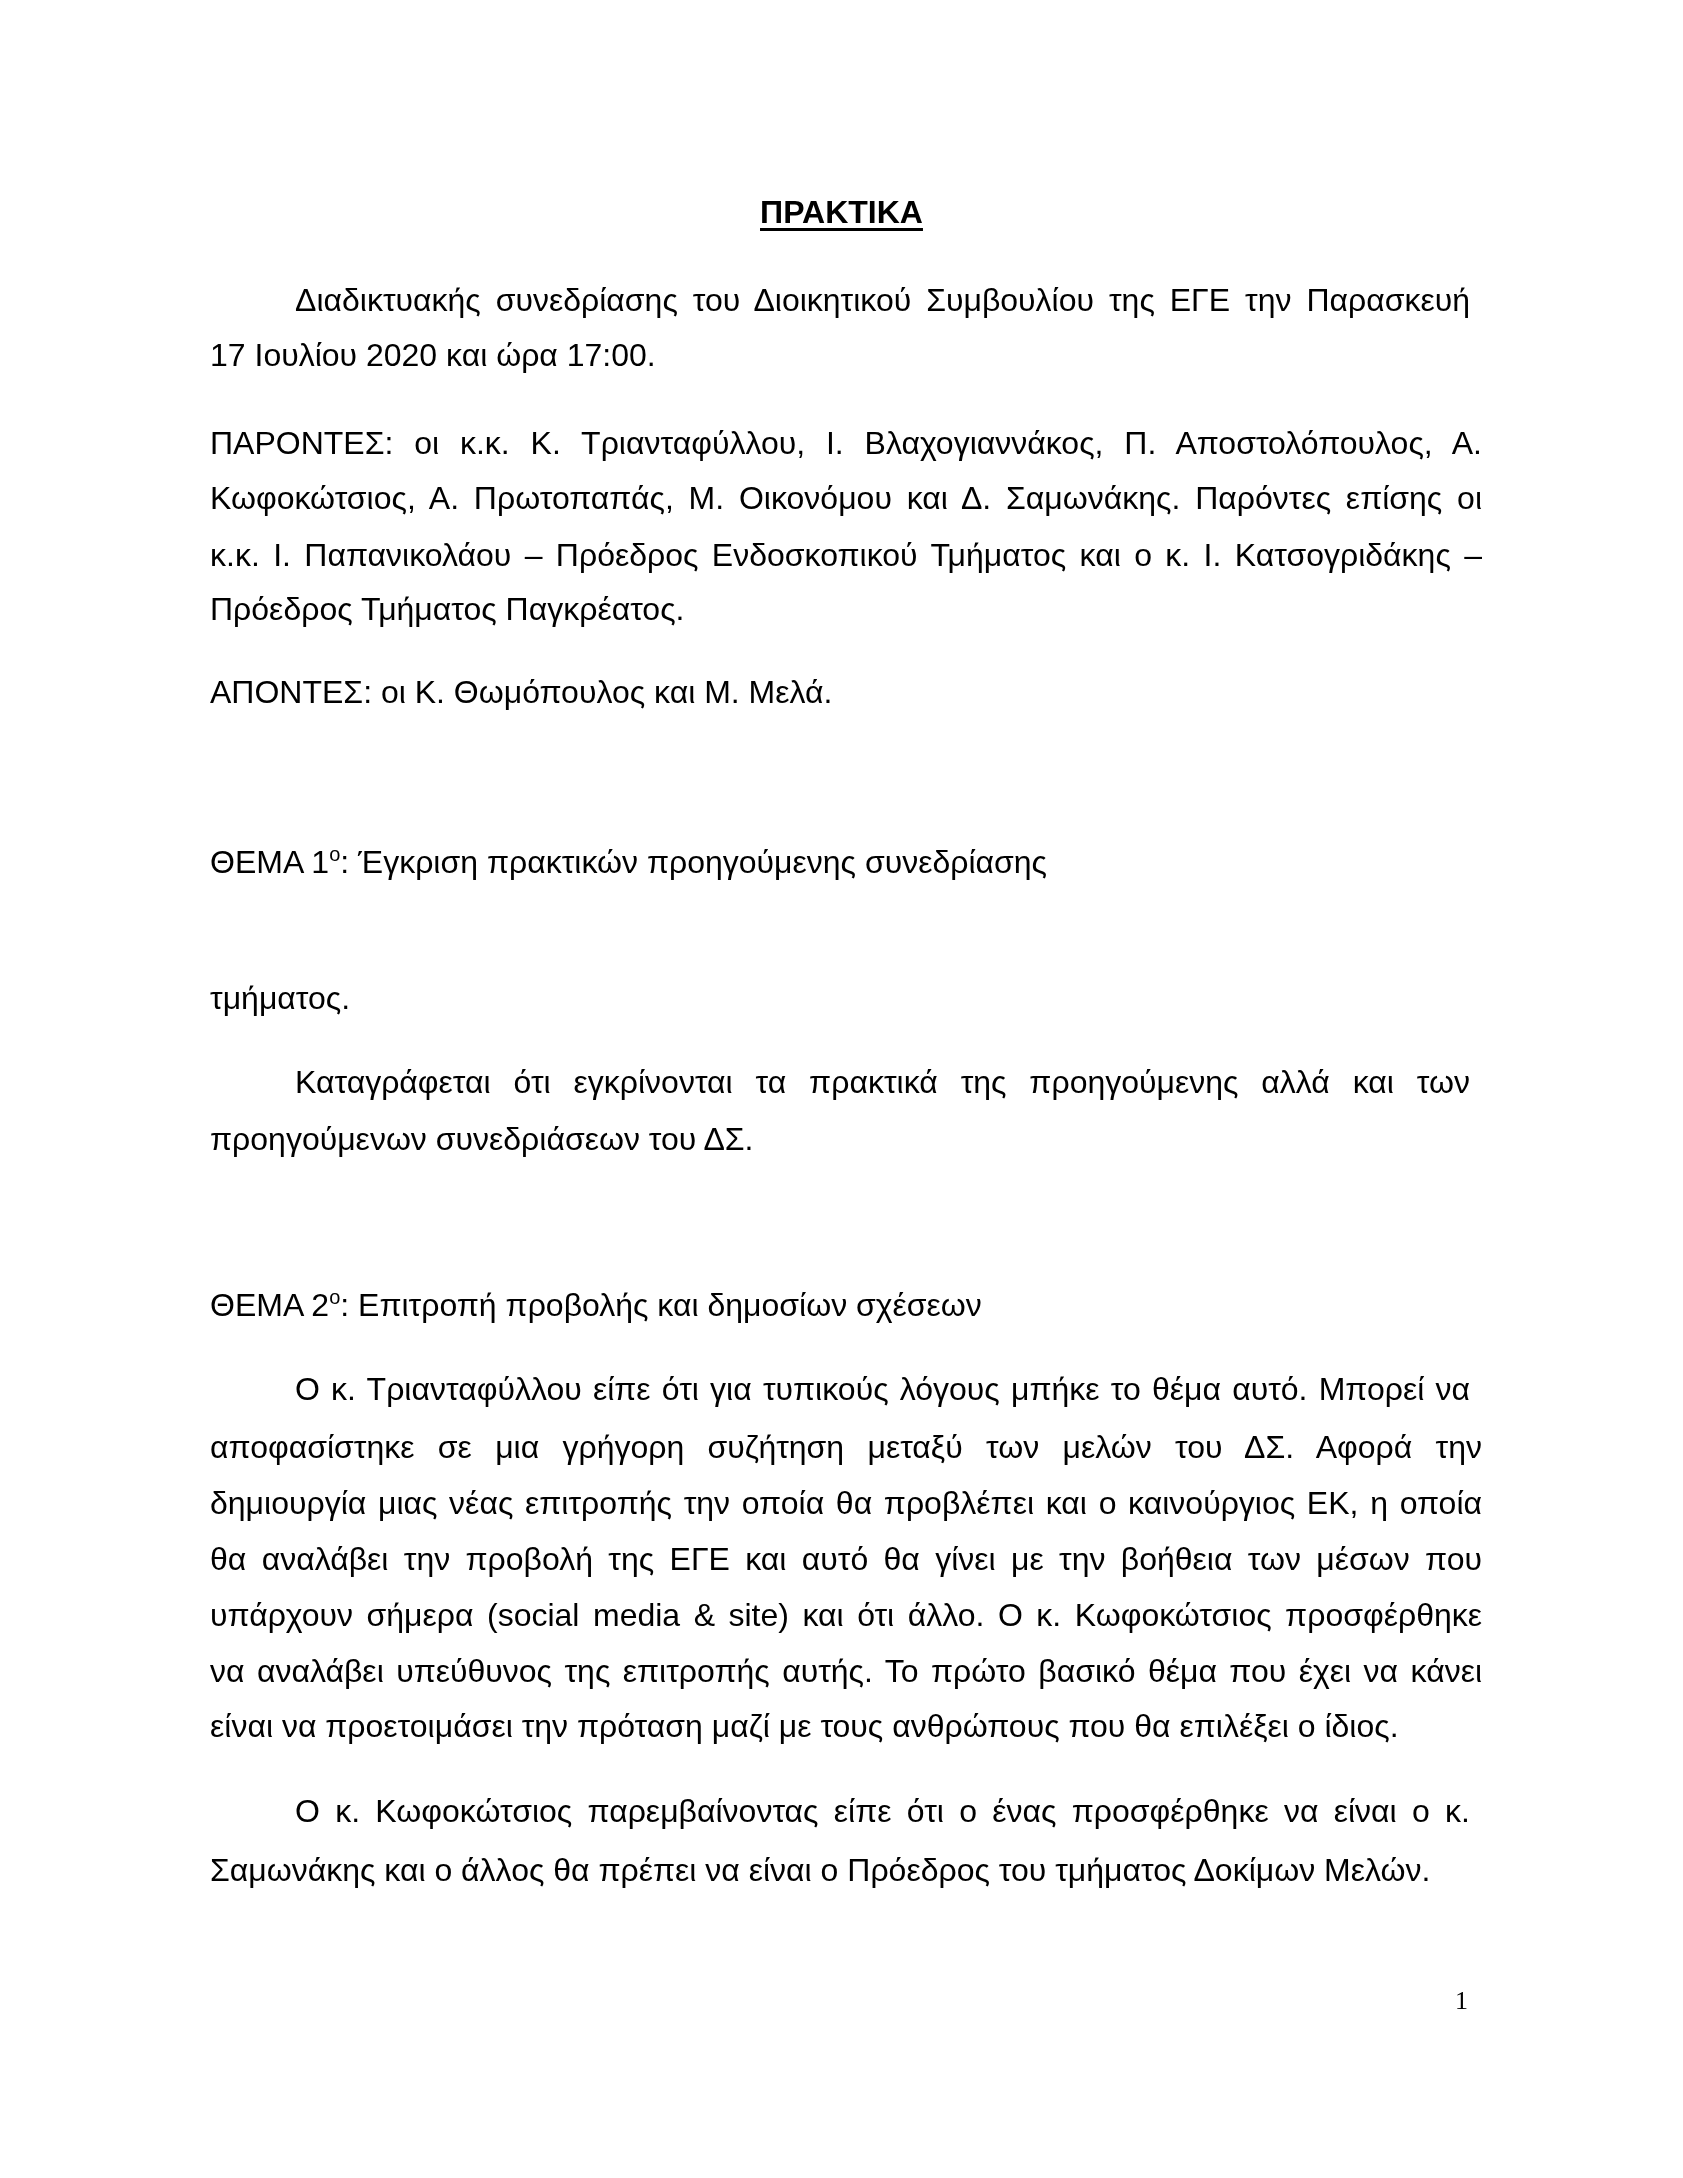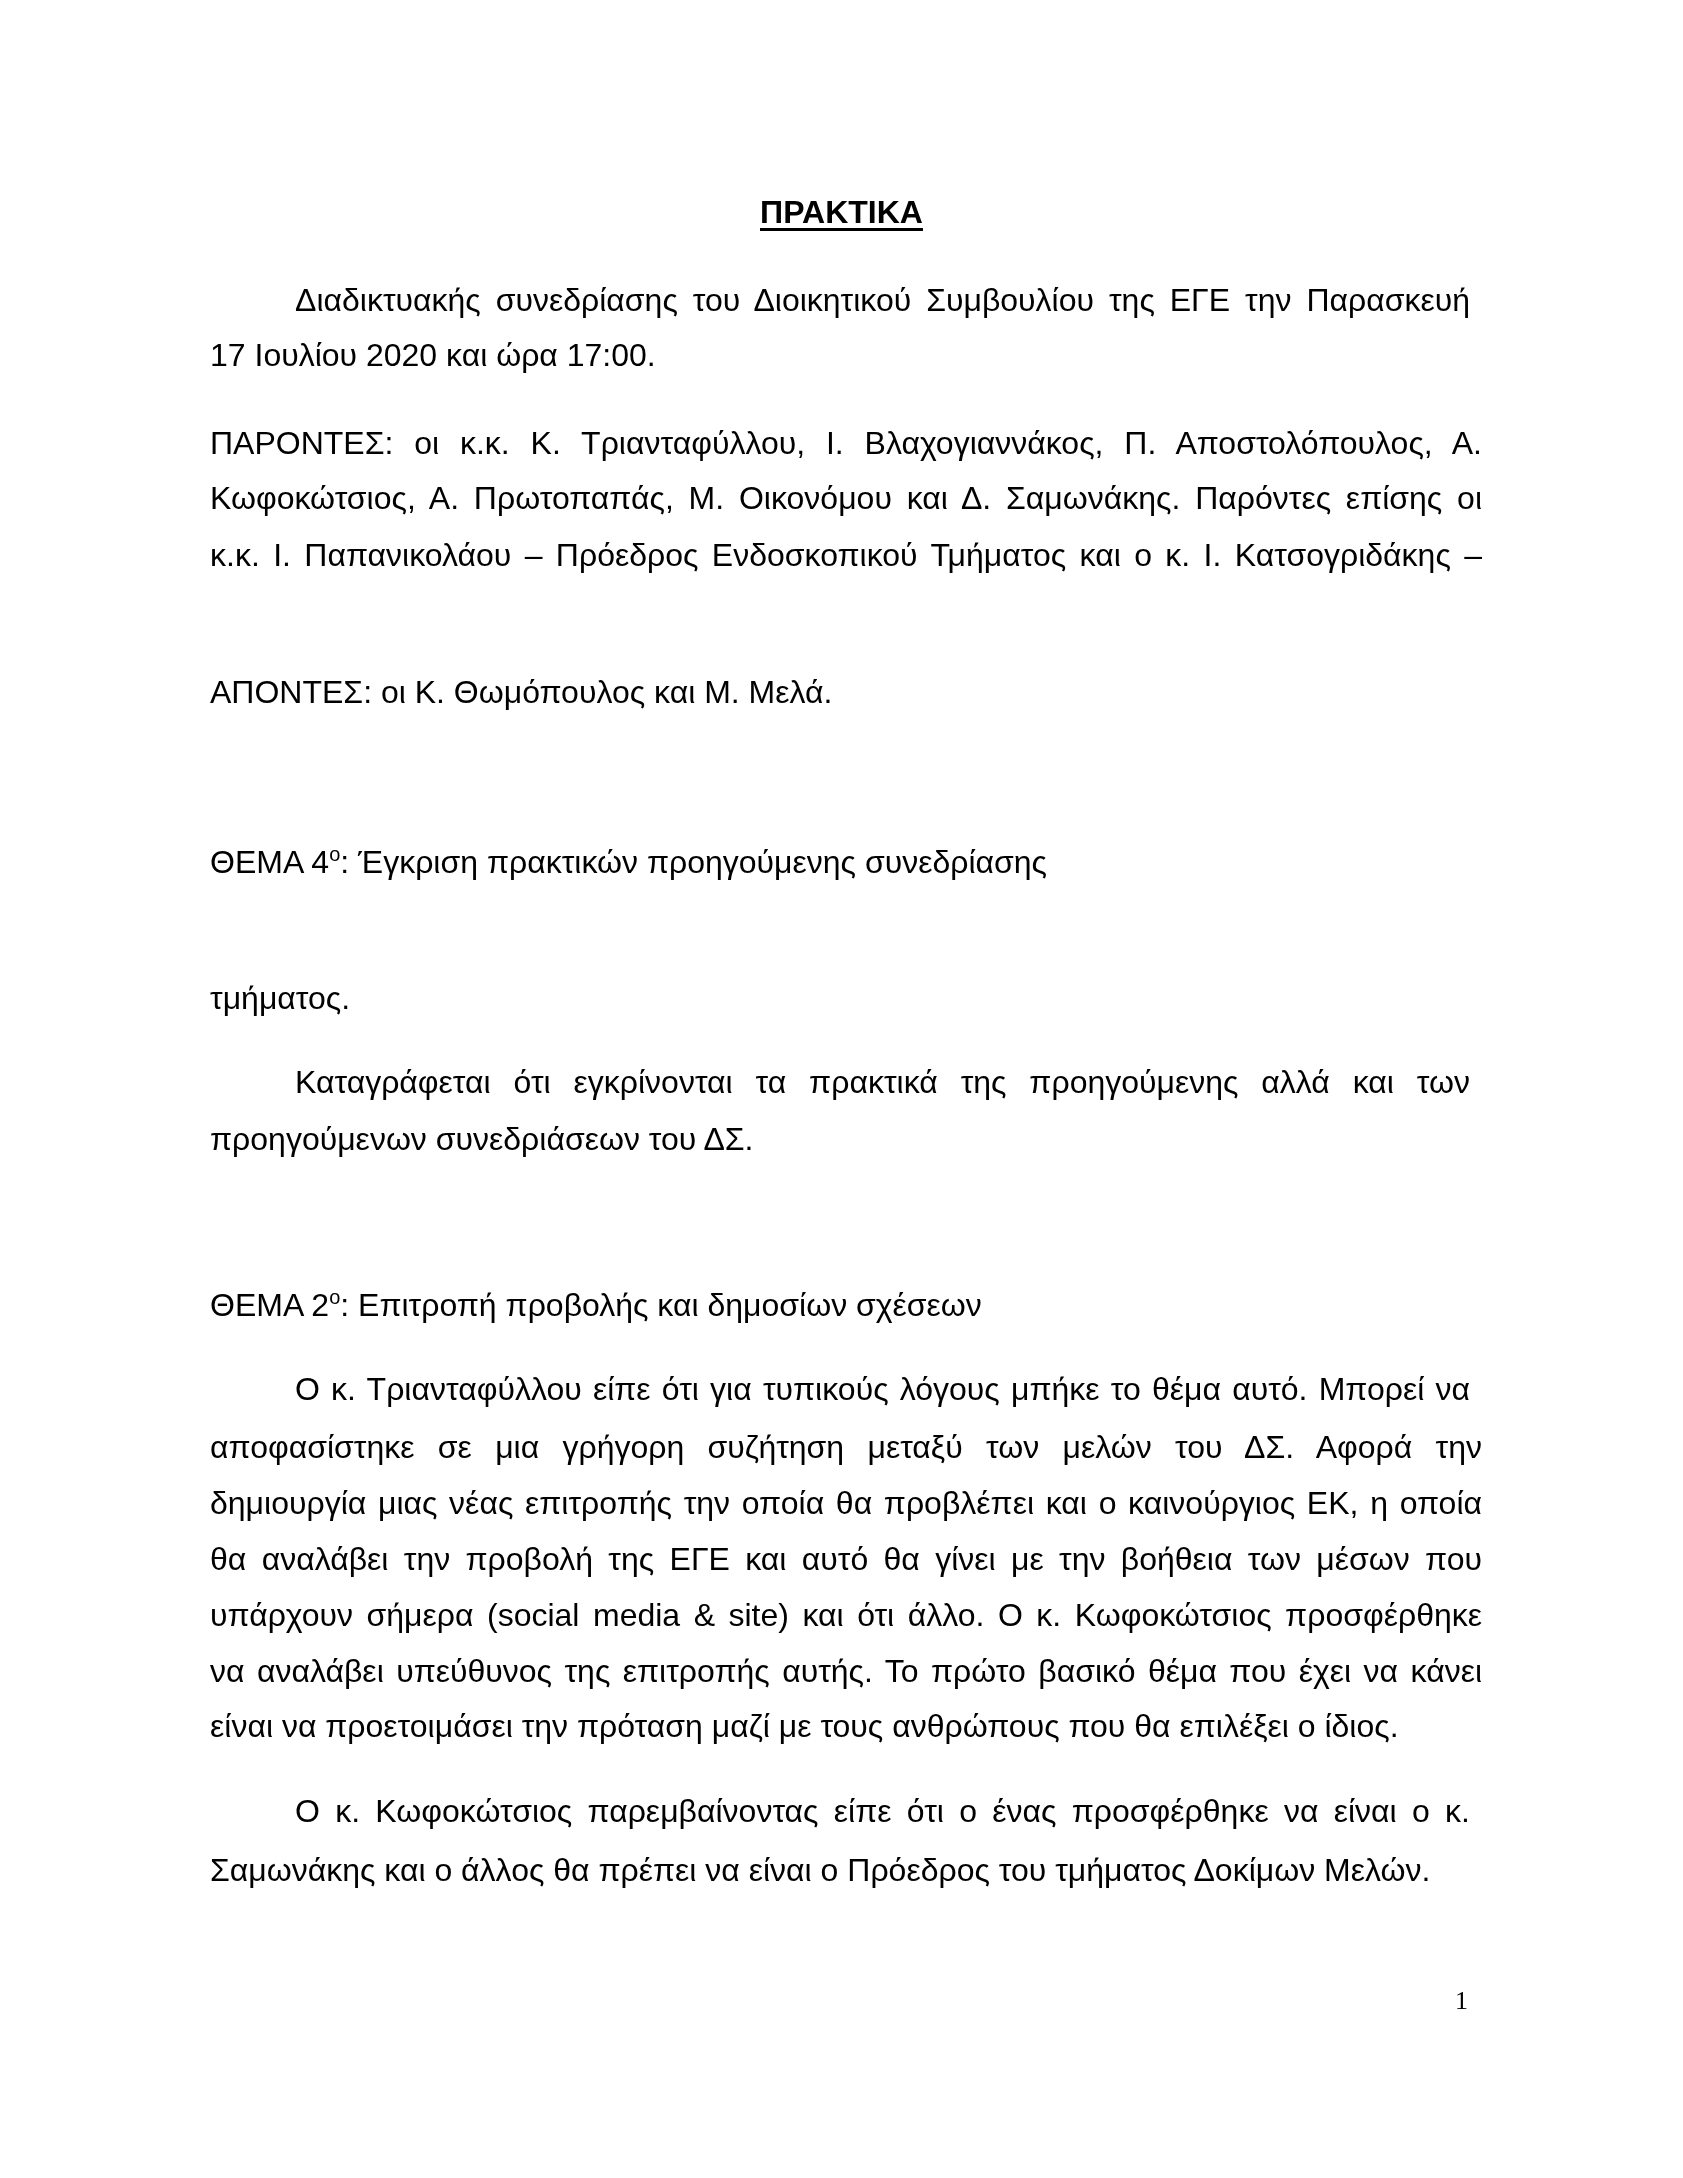--- a/index.html
+++ b/index.html
@@ -25,27 +25,28 @@
 
   <div class="line just indent" style="top:280px">Διαδικτυακής συνεδρίασης του Διοικητικού Συμβουλίου της ΕΓΕ την Παρασκευή</div>
   <div class="line" style="top:335px">17 Ιουλίου 2020 και ώρα 17:00.</div>
 
   <div class="line just" style="top:423px">
     <span class="bold">ΠΑΡΟΝΤΕΣ:</span>
     <span>οι κ.κ. Κ. Τριανταφύλλου, Ι. Βλαχογιαννάκος, Π. Αποστολόπουλος, Α.</span>
   </div>
   <div class="line just" style="top:478px">Κωφοκώτσιος, Α. Πρωτοπαπάς, Μ. Οικονόμου και Δ. Σαμωνάκης. Παρόντες επίσης οι</div>
   <div class="line just" style="top:535px">κ.κ. Ι. Παπανικολάου – Πρόεδρος Ενδοσκοπικού Τμήματος και ο κ. Ι. Κατσογριδάκης –</div>
+  <div class="line" style="top:589px">Πρόεδρος Τμήματος Παγκρέατος.</div>
 
   <div class="line" style="top:672px">
     <span class="bold">ΑΠΟΝΤΕΣ:</span>
     <span>οι Κ. Θωμόπουλος και Μ. Μελά.</span>
   </div>
 
-  <div class="line bold" style="top:842px"><span>ΘΕΜΑ 4</span><sup>ο</sup><span>: Έγκριση πρακτικών προηγούμενης συνεδρίασης</span></div>
+  <div class="line bold" style="top:842px"><span>ΘΕΜΑ 1</span><sup>ο</sup><span>: Έγκριση πρακτικών προηγούμενης συνεδρίασης</span></div>
   <div class="line" style="top:978px">τμήματος.</div>
   <div class="line just indent" style="top:1062px">Καταγράφεται ότι εγκρίνονται τα πρακτικά της προηγούμενης αλλά και των</div>
   <div class="line" style="top:1119px">προηγούμενων συνεδριάσεων του ΔΣ.</div>
 
   <div class="line bold" style="top:1285px"><span>ΘΕΜΑ 2</span><sup>ο</sup><span>: Επιτροπή προβολής και δημοσίων σχέσεων</span></div>
   <div class="line just indent" style="top:1369px">Ο κ. Τριανταφύλλου είπε ότι για τυπικούς λόγους μπήκε το θέμα αυτό. Μπορεί να</div>
   <div class="line just" style="top:1427px">αποφασίστηκε σε μια γρήγορη συζήτηση μεταξύ των μελών του ΔΣ. Αφορά την</div>
   <div class="line just" style="top:1483px">δημιουργία μιας νέας επιτροπής την οποία θα προβλέπει και ο καινούργιος ΕΚ, η οποία</div>
   <div class="line just" style="top:1539px">θα αναλάβει την προβολή της ΕΓΕ και αυτό θα γίνει με την βοήθεια των μέσων που</div>
   <div class="line just" style="top:1595px">υπάρχουν σήμερα (social media &amp; site) και ότι άλλο. Ο κ. Κωφοκώτσιος προσφέρθηκε</div>

